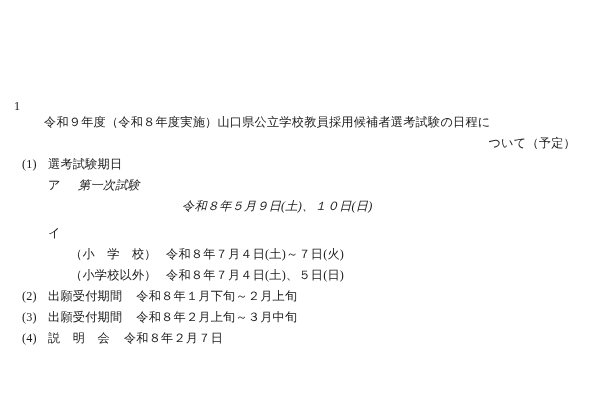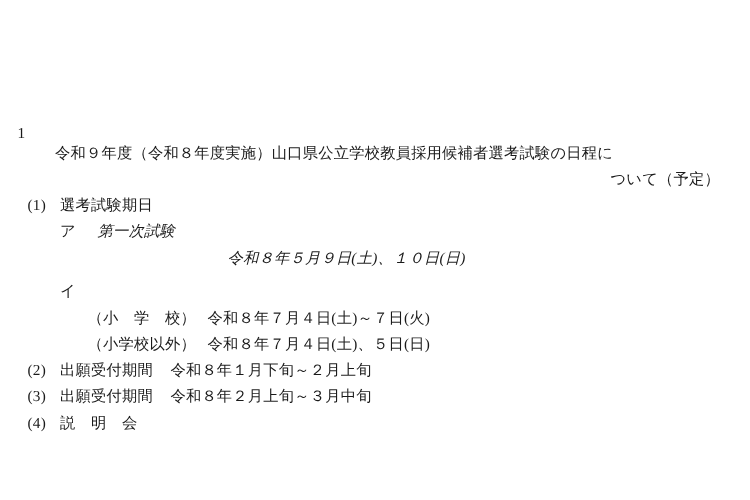--- a/index.html
+++ b/index.html
@@ -154,16 +154,17 @@
 
     <div class="item">
       <span class="marker">(3)</span>
       <span class="label">出願受付期間</span>
       <span class="value">令和８年２月上旬～３月中旬</span>
     </div>
 
     <div class="item">
       <span class="marker">(4)</span>
       <span class="label">説　明　会</span>
+      <span class="value">令和８年２月７日</span>
     </div>
 
   </div>
 </div>
 
 </body></html>

